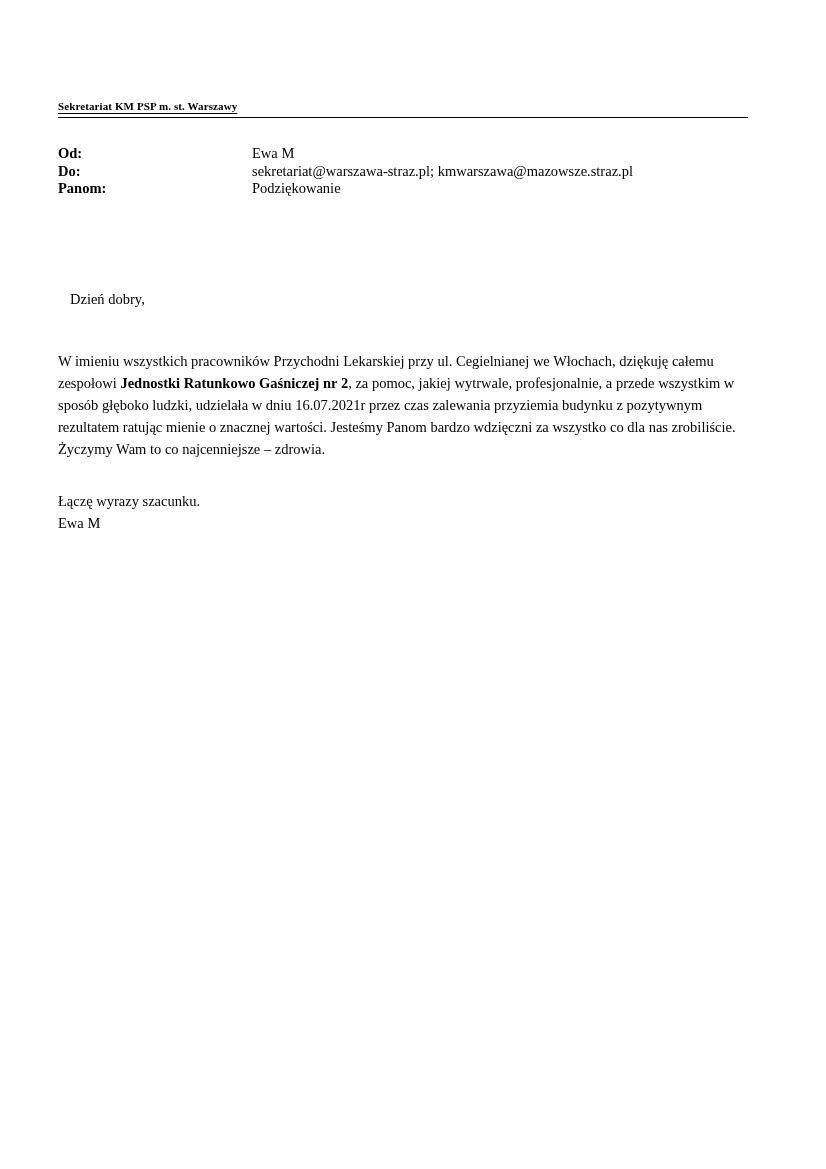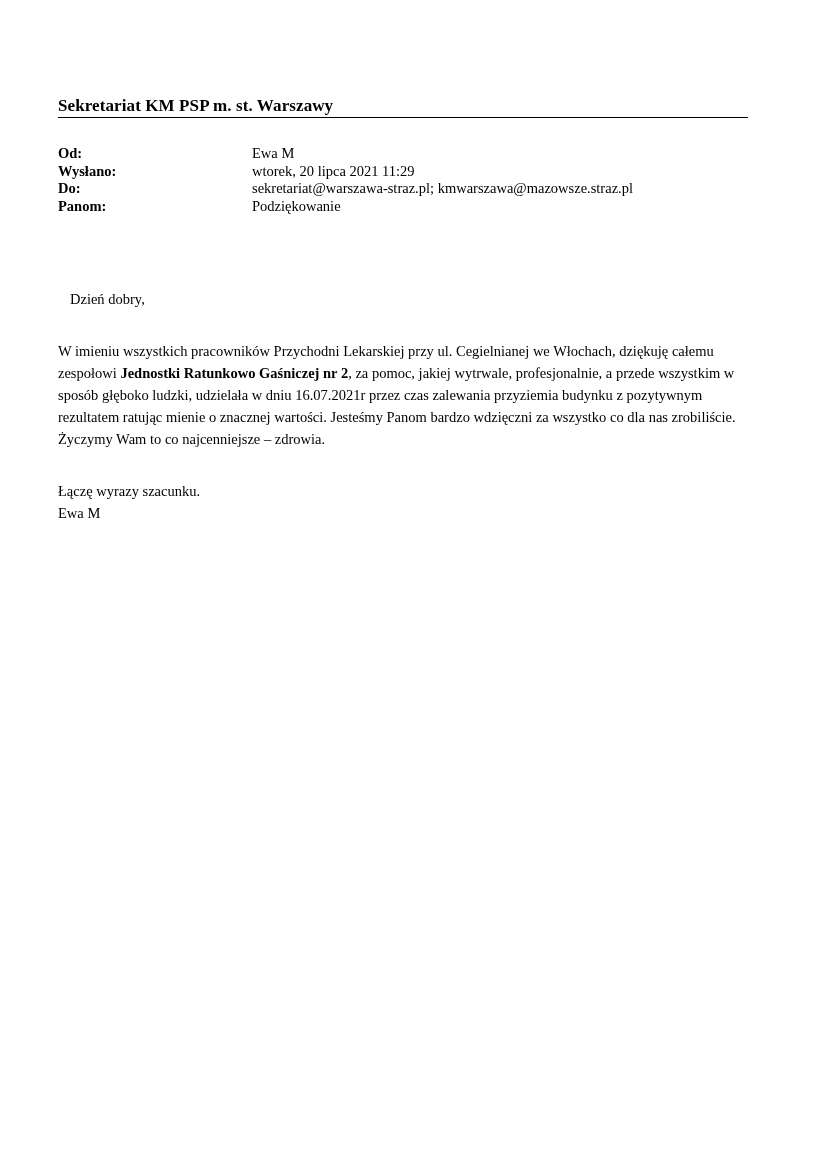--- a/index.html
+++ b/index.html
@@ -26,24 +26,25 @@
   }
 
   
   .doc-header {
     position: absolute;
     left: 58px;
     top: 96px;
     width: 690px;
   }
   .doc-title {
-    font-size: 17px;
+    font-size: 11px;
     font-weight: bold;
     line-height: 20px;
     letter-spacing: 0.1px;
+    text-decoration: underline;
     text-underline-offset: 3px;
     text-decoration-thickness: 1.4px;
     margin: 0;
     white-space: nowrap;
   }
   .title-rule {
     width: 690px;
     height: 0;
     border-bottom: 1.6px solid #000000;
     margin-top: 1px;
@@ -81,21 +82,21 @@
     left: 58px;
     top: 276px;
     width: 694px;
     font-size: 14.5px;
     line-height: 22px;
   }
   .greeting {
     margin: 12px;
   }
   .body-main {
-    margin: 30px 0 0 0;
+    margin: 40px 0 0 0;
     text-align: left;
   }
   .sign-off {
     margin: 30px 0 0 0;
   }
   .sign-line {
     margin: 0;
   }
   strong.unit {
     font-weight: bold;
@@ -111,24 +112,20 @@
     <div class="title-rule"></div>
   </div>
 
   <div class="meta">
 
     <div class="meta-row">
       <span class="meta-label">Od:</span>
       <span class="meta-value">Ewa M</span>
     </div>
 
-    <div class="meta-row">
-      <span class="meta-label">Wysłano:</span>
-      <span class="meta-value">wtorek, 20 lipca 2021 11:29</span>
-    </div>
 
     <div class="meta-row">
       <span class="meta-label">Do:</span>
       <span class="meta-value">sekretariat@warszawa-straz.pl; kmwarszawa@mazowsze.straz.pl</span>
     </div>
 
     <div class="meta-row">
       <span class="meta-label">Panom:</span>
       <span class="meta-value">Podziękowanie</span>
     </div>

